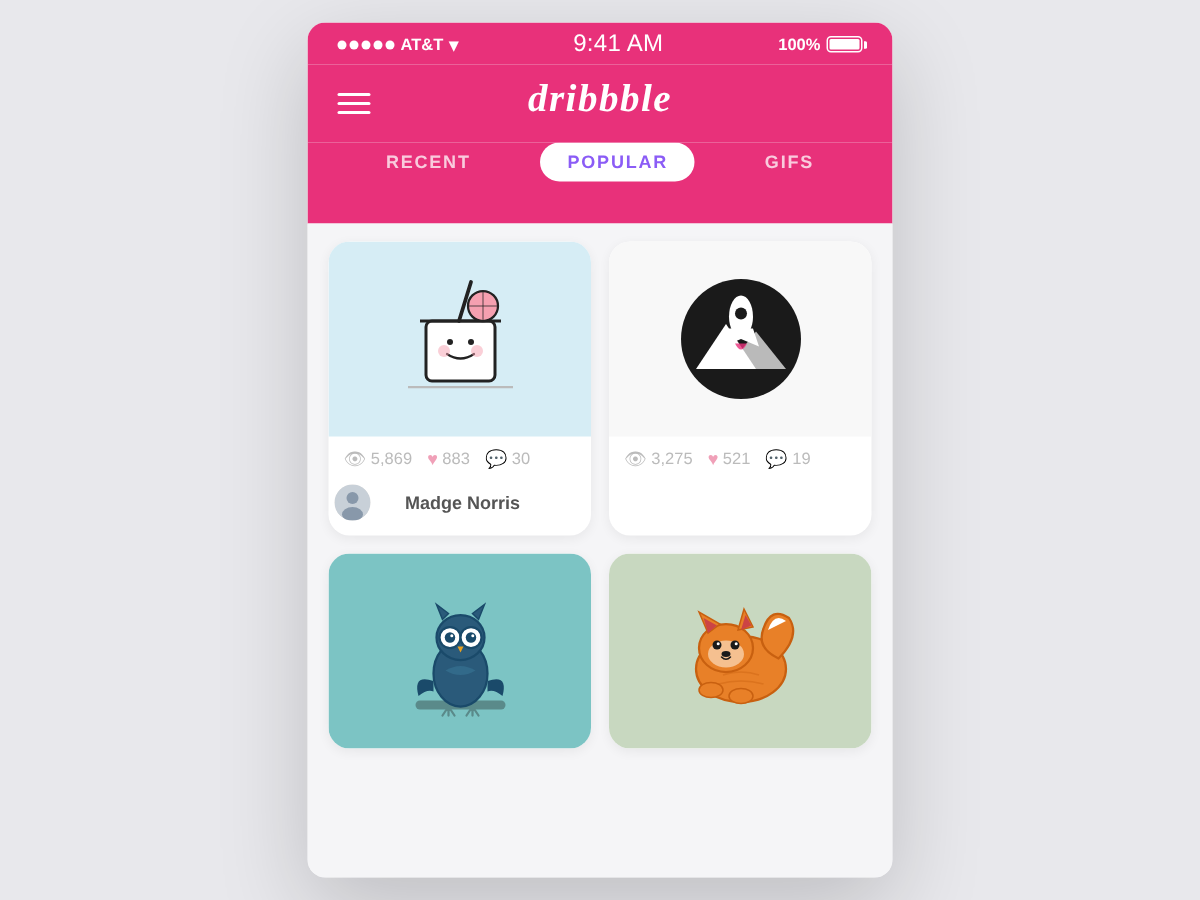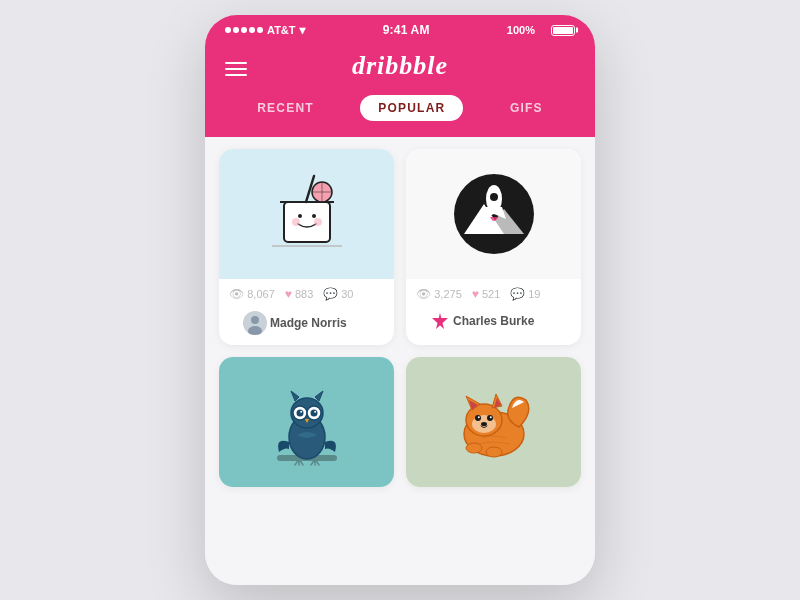--- a/index.html
+++ b/index.html
@@ -9,21 +9,21 @@
       justify-content: center;
       align-items: center;
       width: 800px;
       height: 600px;
       font-family: -apple-system, 'Helvetica Neue', Arial, sans-serif;
     }
     .phone-frame {
       width: 390px;
       height: 570px;
       background: #f5f5f7;
-      border-radius: 32px;
+      border-radius: 12px;
       overflow: hidden;
       box-shadow: 0 20px 60px rgba(0,0,0,0.18);
       position: relative;
       display: flex;
       flex-direction: column;
     }
     
     .status-bar {
       background: #e8317a;
       padding: 6px 20px 4px;
@@ -32,22 +32,22 @@
       align-items: center;
       color: white;
       font-size: 11px;
       font-weight: 600;
       height: 28px;
     }
     .status-left { display: flex; align-items: center; gap: 4px; }
     .status-dots { display: flex; gap: 2px; }
     .status-dot { width: 6px; height: 6px; border-radius: 50%; background: white; }
     .status-wifi { font-size: 12px; }
-    .status-center { font-size: 12px; font-weight: 700; letter-spacing: 0.2px; }
-    .status-right { display: flex; align-items: center; gap: 16px; }
+    .status-center { font-size: 16px; font-weight: 400; letter-spacing: 0.2px; }
+    .status-right { display: flex; gap: 4px; }
     .battery-bar {
       width: 24px; height: 11px; border: 1.5px solid white; border-radius: 3px; position: relative;
       display: flex; align-items: center; padding: 1px;
     }
     .battery-bar::after {
       content: ''; position: absolute; right: -4px; top: 50%; transform: translateY(-50%);
       width: 2px; height: 5px; background: white; border-radius: 0 1px 1px 0;
     }
     .battery-fill { width: 100%; height: 100%; background: white; border-radius: 1px; }
 
@@ -72,35 +72,35 @@
       font-weight: 700;
       font-family: Georgia, serif;
       letter-spacing: 1px;
     }
 
     
     .tabs {
       background: #e8317a;
       display: flex;
       justify-content: space-around;
-      padding: 0 20px 16px;
+      padding: 0 20px 28px;
     }
     .tab {
       color: rgba(255,255,255,0.75);
       font-size: 12px;
       font-weight: 600;
       letter-spacing: 1.2px;
       text-transform: uppercase;
       padding: 6px 18px;
       border-radius: 20px;
       cursor: pointer;
     }
     .tab.active {
       background: white;
-      color: #7f1d1d;
+      color: #8b5cf6;
     }
 
     
     .content {
       flex: 1;
       background: #f5f5f7;
       overflow-y: auto;
       padding: 12px 14px;
     }
     .grid {
@@ -133,24 +133,24 @@
       gap: 10px;
       align-items: center;
     }
     .stat {
       display: flex; align-items: center; gap: 3px;
       color: #bbb; font-size: 11px;
     }
     .stat-icon { font-size: 12px; }
 
     .card-author {
-      padding: 4px 24px 10px;
-      display: flex;
-      align-items: center;
-      gap: 3px;
+      padding: 4px 4px 10px;
+      display: flex;
+      align-items: center;
+      gap: 23px;
     }
     .avatar {
       width: 24px; height: 24px; border-radius: 50%;
       overflow: hidden; flex-shrink: 0;
       background: #ddd;
     }
     .author-name {
       font-size: 12px;
       font-weight: 600;
       color: #555;
@@ -235,21 +235,21 @@
 
             <circle cx="34" cy="58" r="4" fill="#f5a0b0" opacity="0.5"></circle>
             <circle cx="56" cy="58" r="4" fill="#f5a0b0" opacity="0.5"></circle>
 
             <line x1="10" y1="82" x2="80" y2="82" stroke="#bbb" stroke-width="1.5"></line>
           </svg>
         </div>
         <div class="card-stats">
           <div class="stat">
             <span class="stat-icon">👁</span>
-            <span>8,067</span>
+            <span>5,869</span>
           </div>
           <div class="stat">
             <span class="stat-icon" style="color:#f0a0b8;">♥</span>
             <span>883</span>
           </div>
           <div class="stat">
             <span class="stat-icon">💬</span>
             <span>30</span>
           </div>
         </div>
@@ -287,28 +287,20 @@
           </div>
           <div class="stat">
             <span class="stat-icon" style="color:#f0a0b8;">♥</span>
             <span>521</span>
           </div>
           <div class="stat">
             <span class="stat-icon">💬</span>
             <span>19</span>
           </div>
         </div>
-        <div class="card-author">
-          <div class="author-icon">
-            <svg width="20" height="20" viewBox="0 0 20 20">
-              <polygon points="10,2 14,18 2,7 18,7 6,18" fill="#e8317a"></polygon>
-            </svg>
-          </div>
-          <span class="author-name">Charles Burke</span>
-        </div>
       </div>
 
       <div class="card">
         <div class="card-image teal">
           <svg class="owl-svg" viewBox="0 0 80 110" fill="none" xmlns="http://www.w3.org/2000/svg">
 
             <rect x="10" y="88" width="60" height="6" rx="3" fill="#5a8a8a"></rect>
 
             <ellipse cx="40" cy="70" rx="18" ry="22" fill="#2a5a7a" stroke="#1a4a6a" stroke-width="1.5"></ellipse>
 

